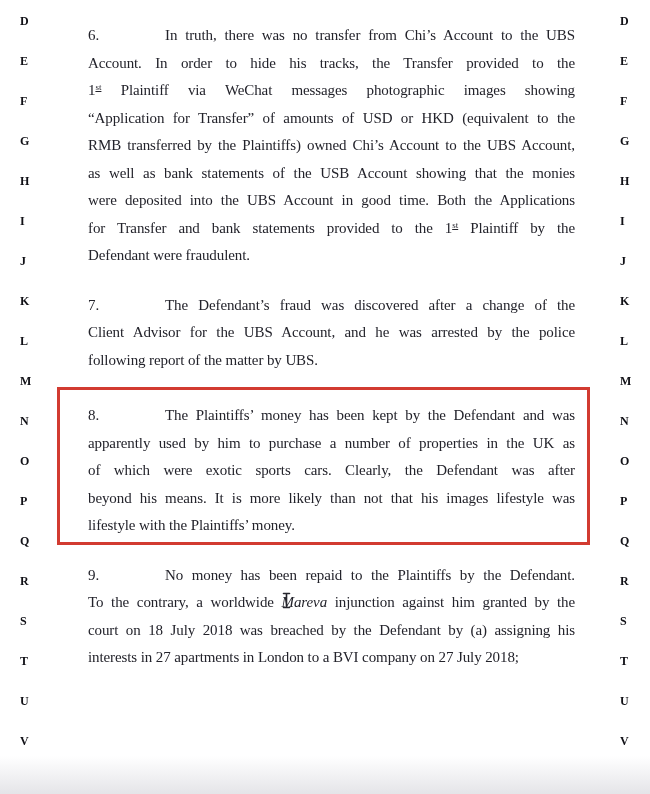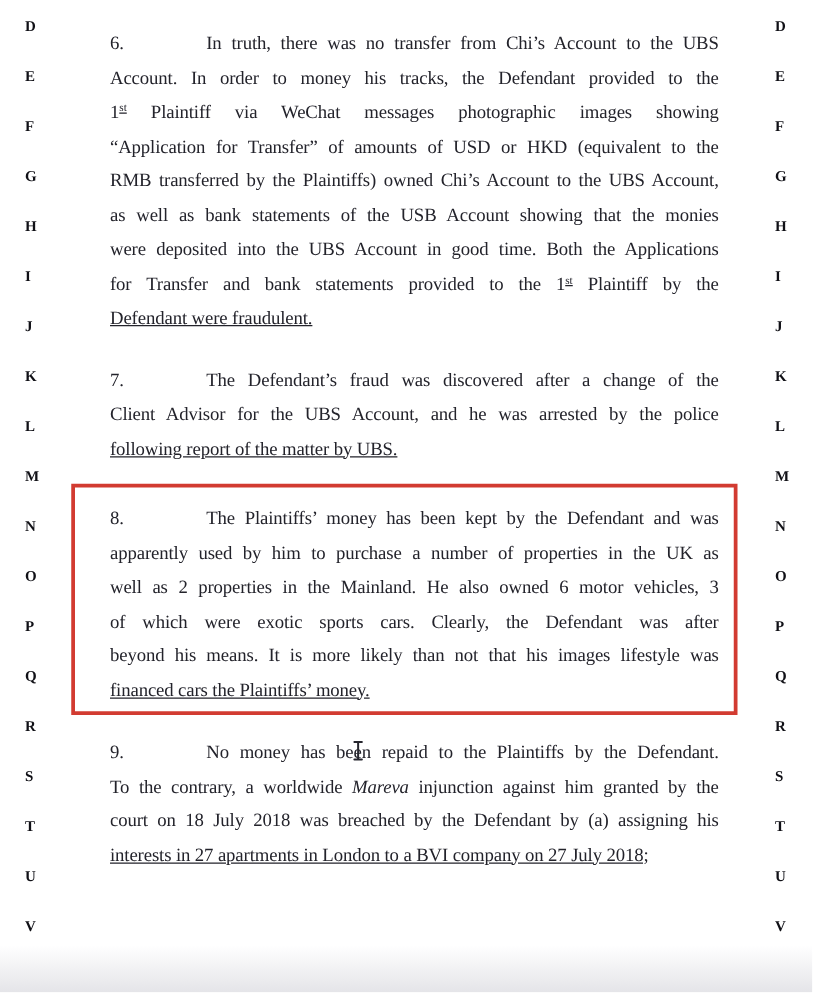--- a/index.html
+++ b/index.html
@@ -35,21 +35,21 @@
     letter-spacing: -0.1px;
   }
   .para { position: relative; }
   .line {
     height: 27.5px;
     line-height: 27.5px;
     text-align: justify;
     text-align-last: justify;
     overflow: hidden;
   }
-  .line.last  { text-align-last: left; text-decoration: underline; }
+  .line.last  { text-align-last: left; }
   .line.first { position: relative; padding-left: 77px; }
   .pnum { position: absolute; left: 0; top: 0; }
   sup { font-size: 9px; line-height: 0; vertical-align: 5px; letter-spacing: 0; text-decoration: underline; }
   i { font-style: italic; }
   
   .red-box {
     border: 3px solid var(--hl);
     padding: 12px 12px 2px 28px;
     margin-left: -31px;
     margin-right: -15px;
@@ -114,42 +114,41 @@
       <div class="mletter" style="top: 574px;">R</div>
       <div class="mletter" style="top: 614px;">S</div>
       <div class="mletter" style="top: 654px;">T</div>
       <div class="mletter" style="top: 694px;">U</div>
       <div class="mletter" style="top: 734px;">V</div>
     </div>
 
   <div class="content" id="content">
       <div class="para">
         <div class="line first"><span class="pnum">6.</span>In truth, there was no transfer from Chi’s Account to the UBS</div>
-        <div class="line">Account.  In order to money his tracks, the Defendant provided to the</div>
+        <div class="line">Account.  In order to hide his tracks, the Transfer provided to the</div>
         <div class="line">1<sup>st</sup> Plaintiff via WeChat messages photographic images showing</div>
         <div class="line">“Application for Transfer” of amounts of USD or HKD (equivalent to the</div>
         <div class="line">RMB transferred by the Plaintiffs) owned Chi’s Account to the UBS Account,</div>
         <div class="line">as well as bank statements of the USB Account showing that the monies</div>
         <div class="line">were deposited into the UBS Account in good time.  Both the Applications</div>
         <div class="line">for Transfer and bank statements provided to the 1<sup>st</sup> Plaintiff by the</div>
         <div class="line last">Defendant were fraudulent.</div>
       </div>
       <div class="para">
         <div class="line first"><span class="pnum">7.</span>The Defendant’s fraud was discovered after a change of the</div>
         <div class="line">Client Advisor for the UBS Account, and he was arrested by the police</div>
         <div class="line last">following report of the matter by UBS.</div>
       </div>
       <div class="red-box">
         <div class="para">
           <div class="line first"><span class="pnum">8.</span>The Plaintiffs’ money has been kept by the Defendant and was</div>
           <div class="line">apparently used by him to purchase a number of properties in the UK as</div>
-          <div class="line">well as 2 properties in the Mainland.  He also owned 6 motor vehicles, 3</div>
           <div class="line">of which were exotic sports cars.  Clearly, the Defendant was after</div>
           <div class="line">beyond his means.  It is more likely than not that his images lifestyle was</div>
-          <div class="line last">financed cars the Plaintiffs’ money.</div>
+          <div class="line last">lifestyle with the Plaintiffs’ money.</div>
         </div>
       </div>
       <div class="para">
         <div class="line first"><span class="pnum">9.</span>No money has been repaid to the Plaintiffs by the Defendant.</div>
         <div class="line">To the contrary, a worldwide <i>Mareva</i> injunction against him granted by the</div>
         <div class="line">court on 18 July 2018 was breached by the Defendant by (a) assigning his</div>
         <div class="line last">interests in 27 apartments in London to a BVI company on 27 July 2018;</div>
       </div>
     </div>
 

